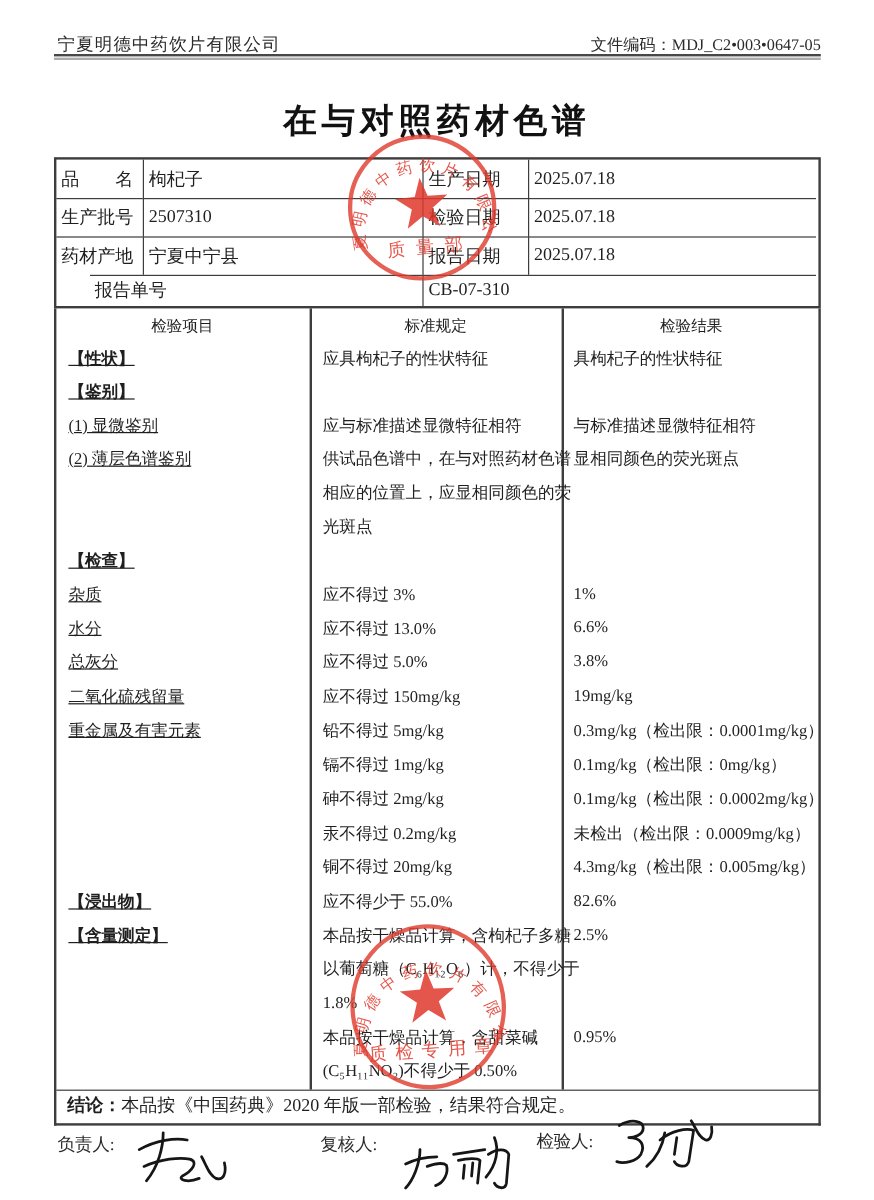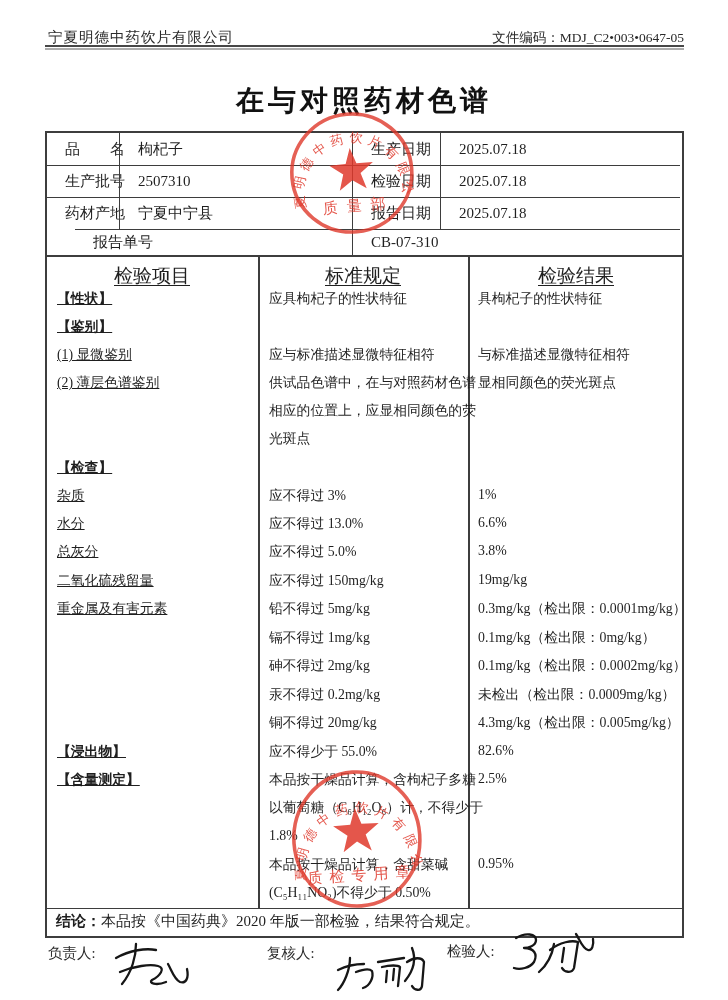--- a/index.html
+++ b/index.html
@@ -12,33 +12,33 @@
   .co-name{left:48px;top:28px;font-size:14.5px;letter-spacing:1px;color:#2a2a2a;}
   .doc-code{right:44px;top:29px;font-size:13.5px;color:#2a2a2a;}
   .head-rule{left:45px;top:45px;width:639px;height:0;border-bottom:2px solid #474747;
              box-shadow:0 3px 0 rgba(70,70,70,.45);}
   .title{left:0;top:82px;width:728px;text-align:center;font-size:28px;font-weight:bold;
          letter-spacing:4px;color:#111;}
   
   .info-table{left:45px;top:131px;width:639px;box-sizing:border-box;border:2px solid #3d3d3d;
               display:grid;grid-template-columns:72px 233px 88px 240px;
               grid-template-rows:32px 32px 32px 26px;}
-  .cell{box-sizing:border-box;display:flex;align-items:center;padding-left:18px;
+  .cell{box-sizing:border-box;display:flex;align-items:center;padding-left:4px;
         font-size:15px;white-space:nowrap;border-left:1.5px solid #3d3d3d;border-top:1.5px solid #3d3d3d;}
   .cell.nl{border-left:none;}
   .cell.nt{border-top:none;}
   .sp2a{grid-column:1 / 3;margin-left:28px;}
   .sp2b{grid-column:3 / 5;}
   
   .insp{left:45px;top:257px;width:639px;height:681px;box-sizing:border-box;
         border:2px solid #3d3d3d;border-top:none;}
   .vline{position:absolute;top:0;width:1.5px;height:651px;background:#3d3d3d;}
   .v1{left:211px;} .v2{left:421px;}
-  .col-head{position:absolute;top:6px;transform:translateX(-50%);font-size:19px;
-            text-decoration:underline;text-underline-offset:3px;white-space:nowrap;}
+  .col-head{position:absolute;top:6px;transform:translateX(-50%);font-size:13px;
+            text-underline-offset:3px;white-space:nowrap;}
   .bl{position:absolute;left:0;width:100%;height:20px;}
   .bl span{position:absolute;white-space:nowrap;font-size:13.8px;}
   .c1{left:10px;text-decoration:underline;} .c2{left:222px;} .c3{left:431px;}
   .hd{font-weight:bold;}
   .concl{position:absolute;left:0;top:651px;width:100%;height:26px;box-sizing:border-box;
          border-top:1.5px solid #3d3d3d;display:flex;align-items:center;padding-left:9px;
          font-size:15px;white-space:nowrap;}
   .concl .lab{font-weight:bold;}
   
   .sig-label{font-size:14.5px;color:#2a2a2a;}

